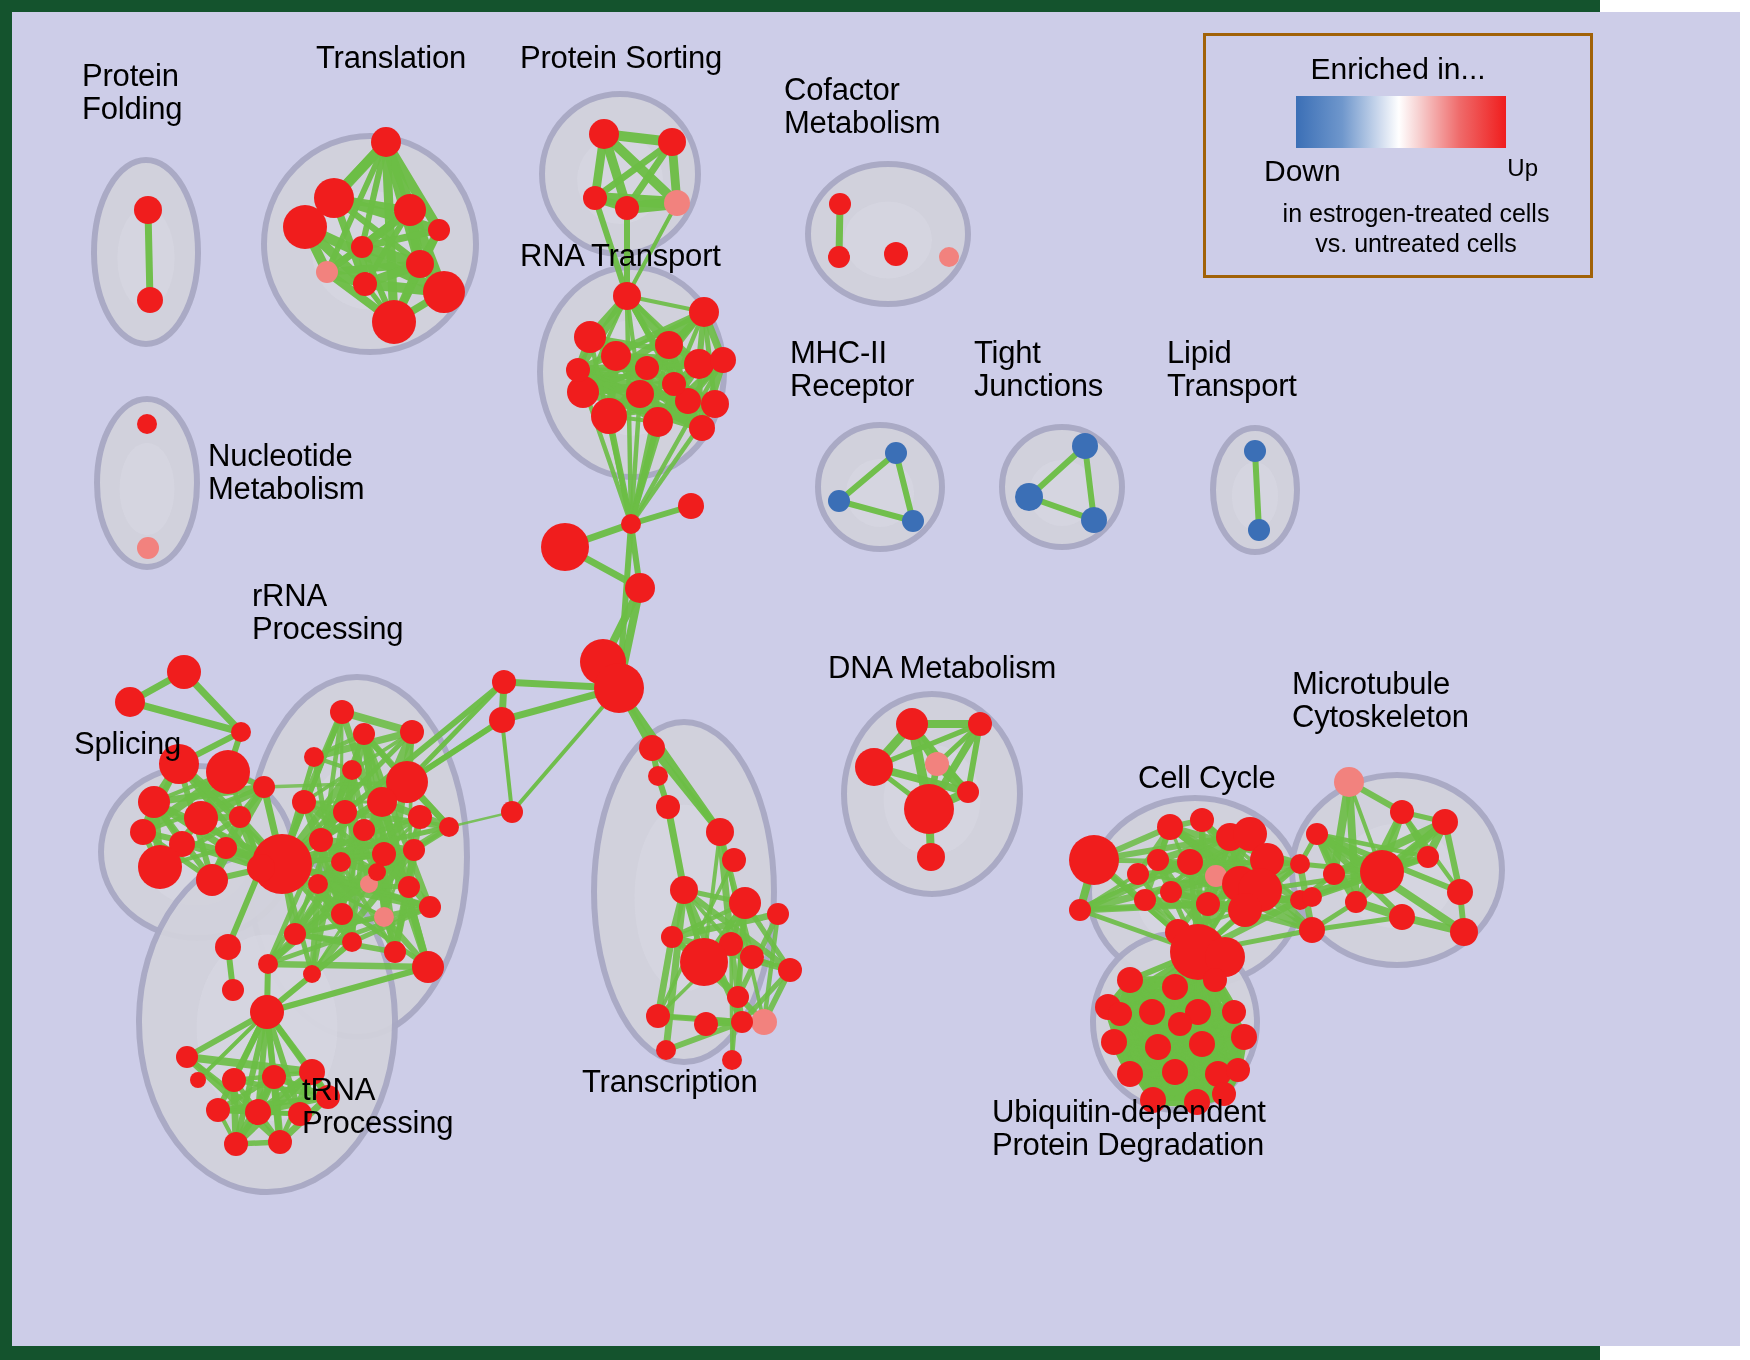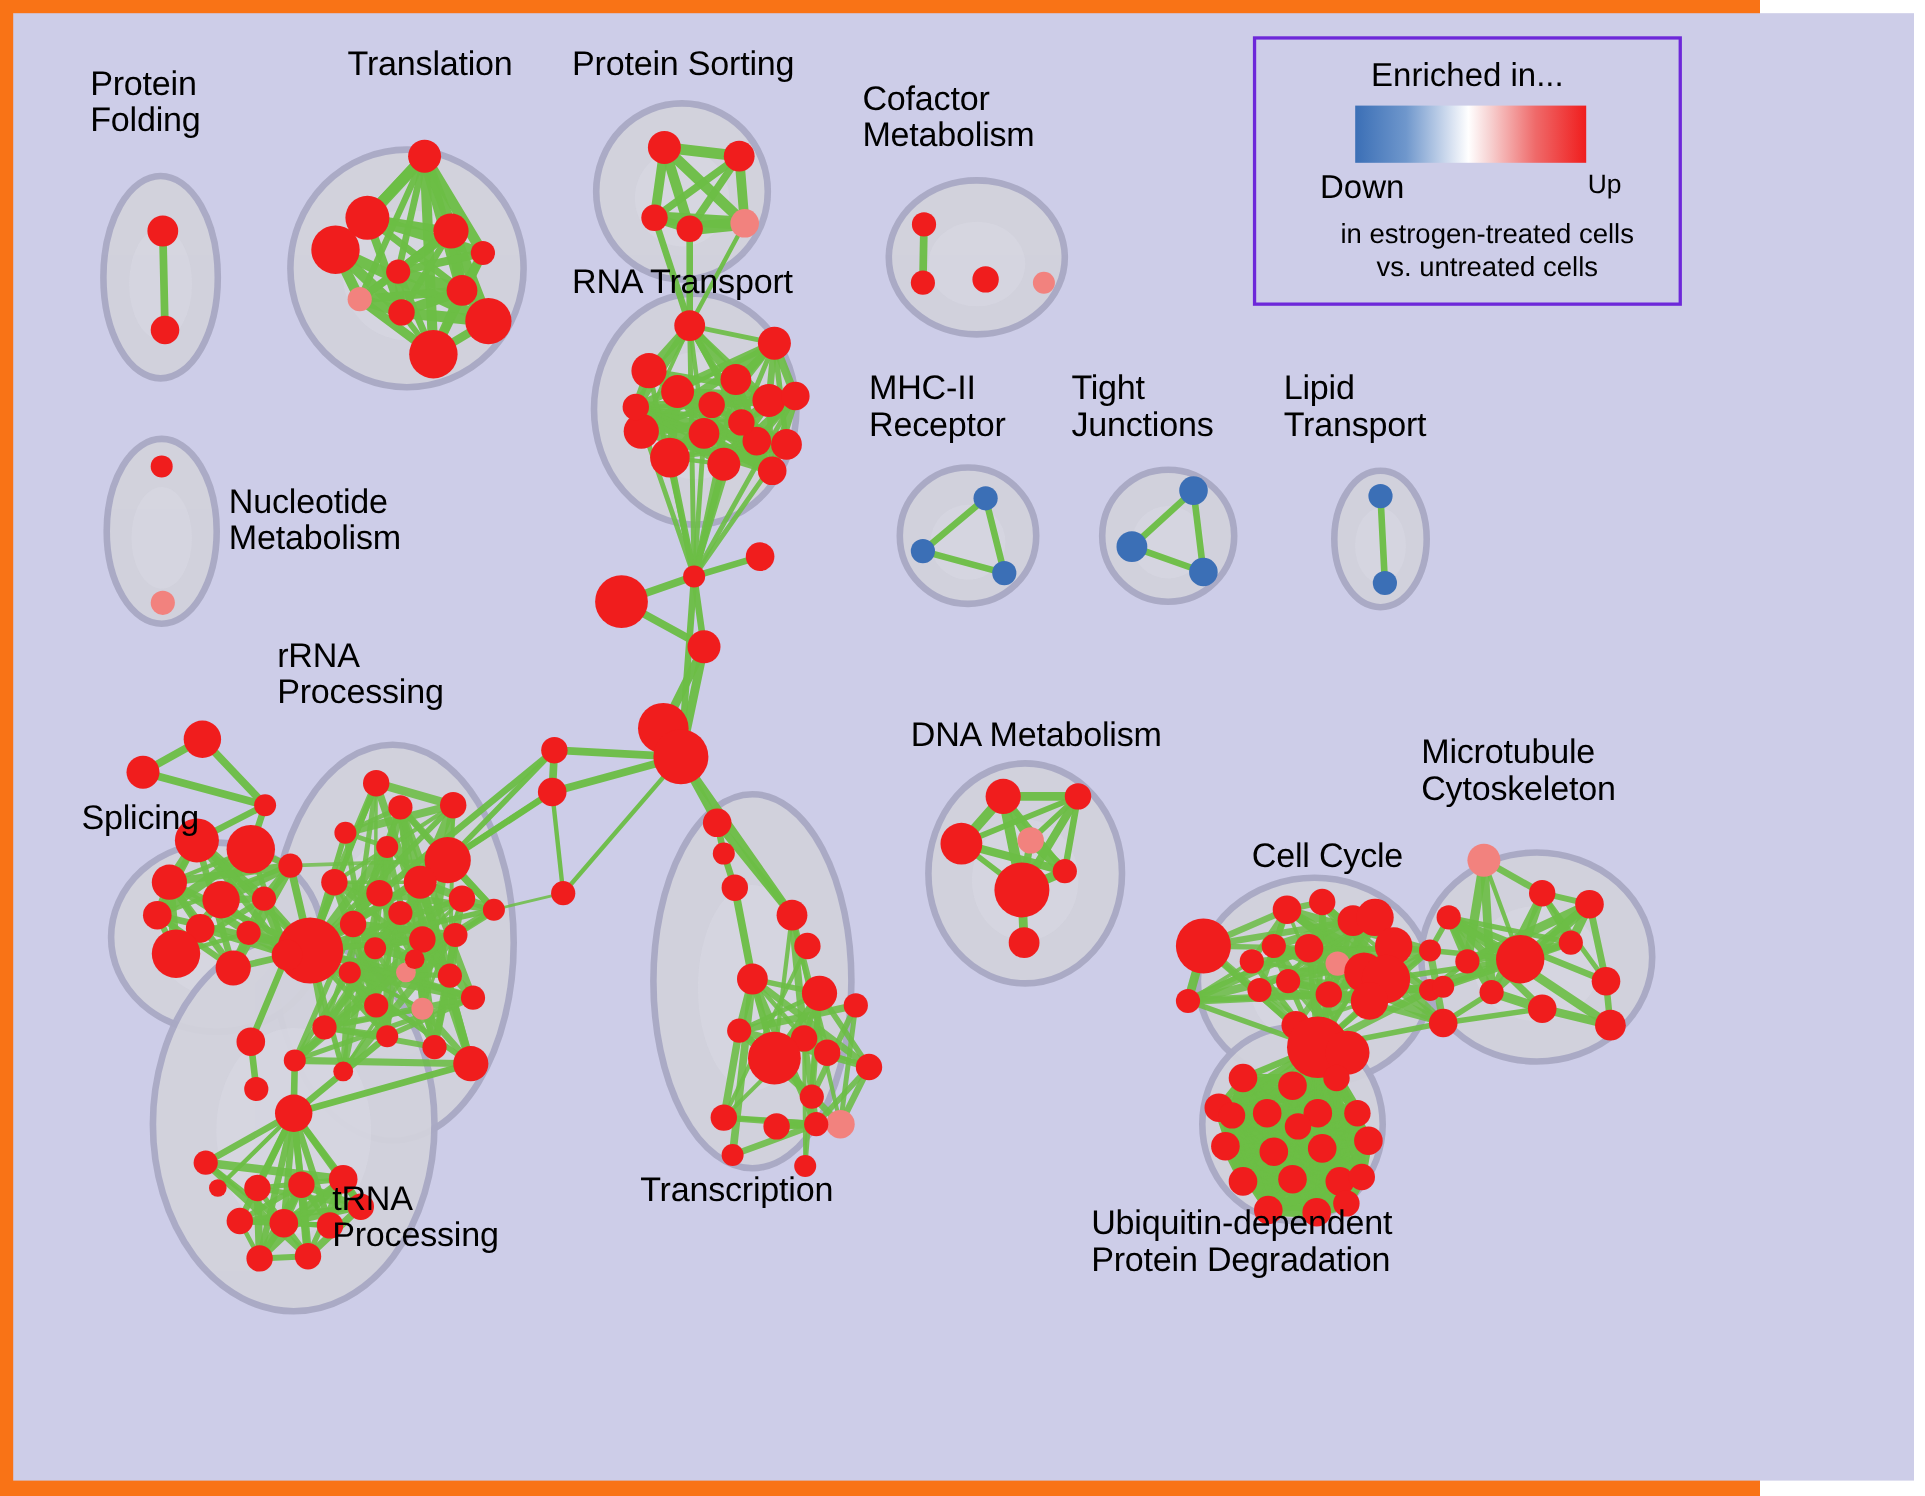--- a/index.html
+++ b/index.html
@@ -1,26 +1,26 @@
 <!DOCTYPE html>
 <html><head>
 <meta charset="utf-8">
 <style>
   html,body{margin:0;padding:0;background:#ffffff;}
   body{width:1750px;height:1360px;overflow:hidden;
        font-family:"Liberation Sans","DejaVu Sans",sans-serif;}
-  #stage{position:relative;width:1600px;height:1360px;background:#f97316;}
+  #stage{position:relative;width:1600px;height:1360px;background:#14532d;}
   #panel{position:absolute;left:12px;top:12px;width:1728px;height:1334px;
          background:#cdcde8;overflow:hidden;}
   svg#net{position:absolute;left:0;top:0;width:1728px;height:1334px;display:block;}
   .clabel{position:absolute;color:#000;font-size:31px;line-height:1.06;
           letter-spacing:-0.2px;white-space:pre;font-weight:400;}
   .clabel.c{}
-  #legend{position:absolute;left:1127px;top:21px;width:390px;height:245px;
-          background:#cdcde8;border:3px solid #6d28d9;box-sizing:border-box;}
+  #legend{position:absolute;left:1191px;top:21px;width:390px;height:245px;
+          background:#cdcde8;border:3px solid #a16207;box-sizing:border-box;}
   #legend .ltitle{position:absolute;left:0;right:0;top:16px;text-align:center;
           font-size:30px;color:#000;}
   #legend .bar{position:absolute;left:90px;top:60px;width:210px;height:52px;
           background:linear-gradient(to right,#3b6fb6 0%,#6f97cc 22%,#cfdbee 40%,
                      #ffffff 49%,#f7d3d3 58%,#ef6a6a 78%,#f01d1d 100%);}
   #legend .down{position:absolute;left:58px;top:118px;font-size:30px;color:#000;}
   #legend .up{position:absolute;right:52px;top:118px;font-size:24px;color:#000;text-align:right;}
   #legend .sub{position:absolute;left:0;right:0;top:162px;text-align:center;
           font-size:25px;color:#000;line-height:1.2;padding-left:36px;}
 </style>

